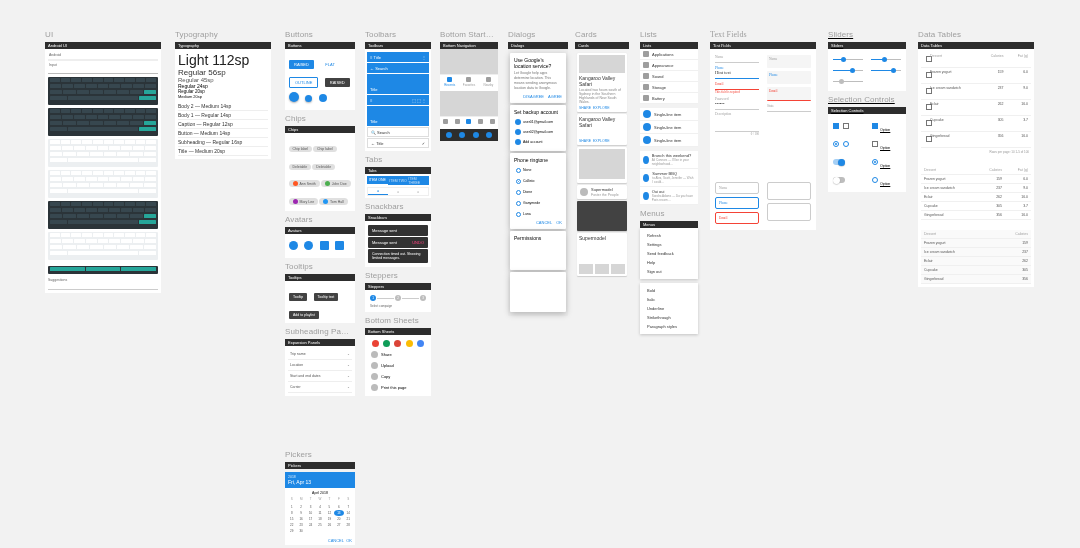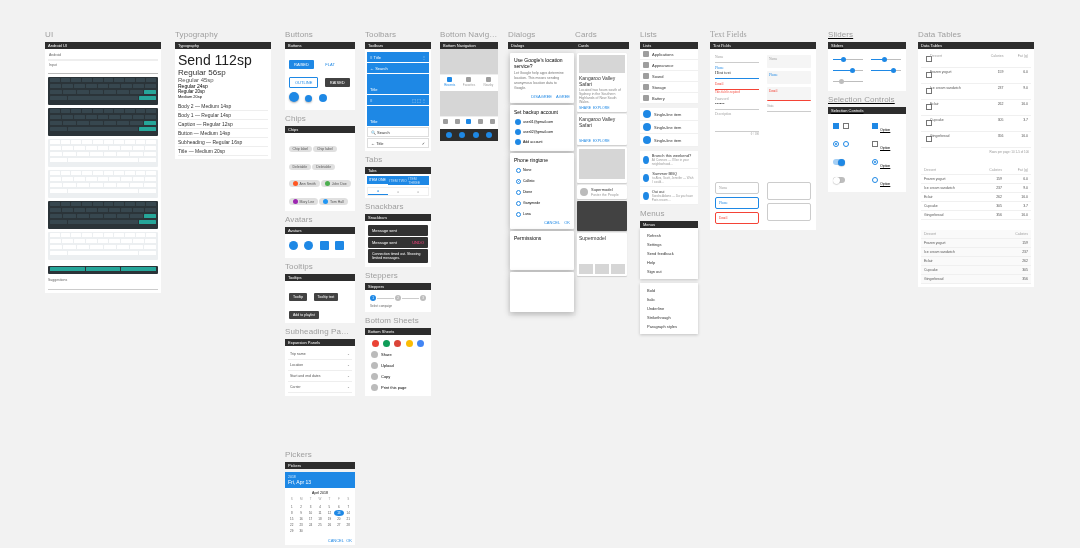--- a/index.html
+++ b/index.html
@@ -376,21 +376,21 @@
     <div style="height:8px;border-bottom:0.5px solid #ccc"></div>
   </div>
 </div>
 
 <div class="col" style="left:175px; width:96px;">
   <div class="col-title">Typography</div>
   <div class="bar">
         <span class="bar-label">Typography</span>
       </div>
   <div class="panel">
-    <div class="typo-big">Send 112sp</div>
+    <div class="typo-big">Light 112sp</div>
     <div class="typo-med">Regular 56sp</div>
     <div class="typo-sm">Regular 45sp</div>
     <div style="font-size:5px">Regular 24sp</div>
     <div style="font-size:4.5px">Regular 20sp</div>
     <div style="font-size:4px">Medium 20sp</div>
     <div style="height:3px"></div>
     <div id="typo-rows">
           <div class="typo-line">Body 2 — Medium 14sp</div>
           <div class="typo-line">Body 1 — Regular 14sp</div>
           <div class="typo-line">Caption — Regular 12sp</div>
@@ -650,21 +650,21 @@
           </div>
           <div class="sheet-row">
             <span class="ic" style="background:#bbb"></span>
             <span>Print this page</span>
           </div>
         </div>
   </div>
 </div>
 
 <div class="col" style="left:440px; width:58px;">
-  <div class="col-title">Bottom Navig…</div>
+  <div class="col-title">Bottom Start…</div>
   <div class="bar">
         <span class="bar-label">Bottom Navigation</span>
       </div>
   <div class="panel" style="padding:0">
     <div class="grey-ph" style="height:25px"></div>
     <div class="bn">
       <div class="item active"><div class="ic"></div><span>Recents</span></div>
       <div class="item"><div class="ic"></div><span>Favorites</span></div>
       <div class="item"><div class="ic"></div><span>Nearby</span></div>
     </div>
@@ -692,21 +692,21 @@
       <div style="display:flex;justify-content:space-around">
         <span class="icnbtn" style="width:6px;height:6px"></span>
         <span class="icnbtn" style="width:6px;height:6px"></span>
         <span class="icnbtn" style="width:6px;height:6px"></span>
         <span class="icnbtn" style="width:6px;height:6px"></span>
       </div>
     </div>
   </div>
 </div>
 
-<div class="col" style="left:508px; width:68px;">
+<div class="col" style="left:508px; width:60px;">
   <div class="col-title">Dialogs</div>
   <div class="bar">
         <span class="bar-label">Dialogs</span>
       </div>
   <div style="background:#eee;padding:2px">
     <div class="dialog">
       <div class="ttl">Use Google's location service?</div>
       <div class="body">Let Google help apps determine location. This means sending anonymous location data to Google.</div>
       <div class="actions"><span>DISAGREE</span><span>AGREE</span></div>
     </div>

